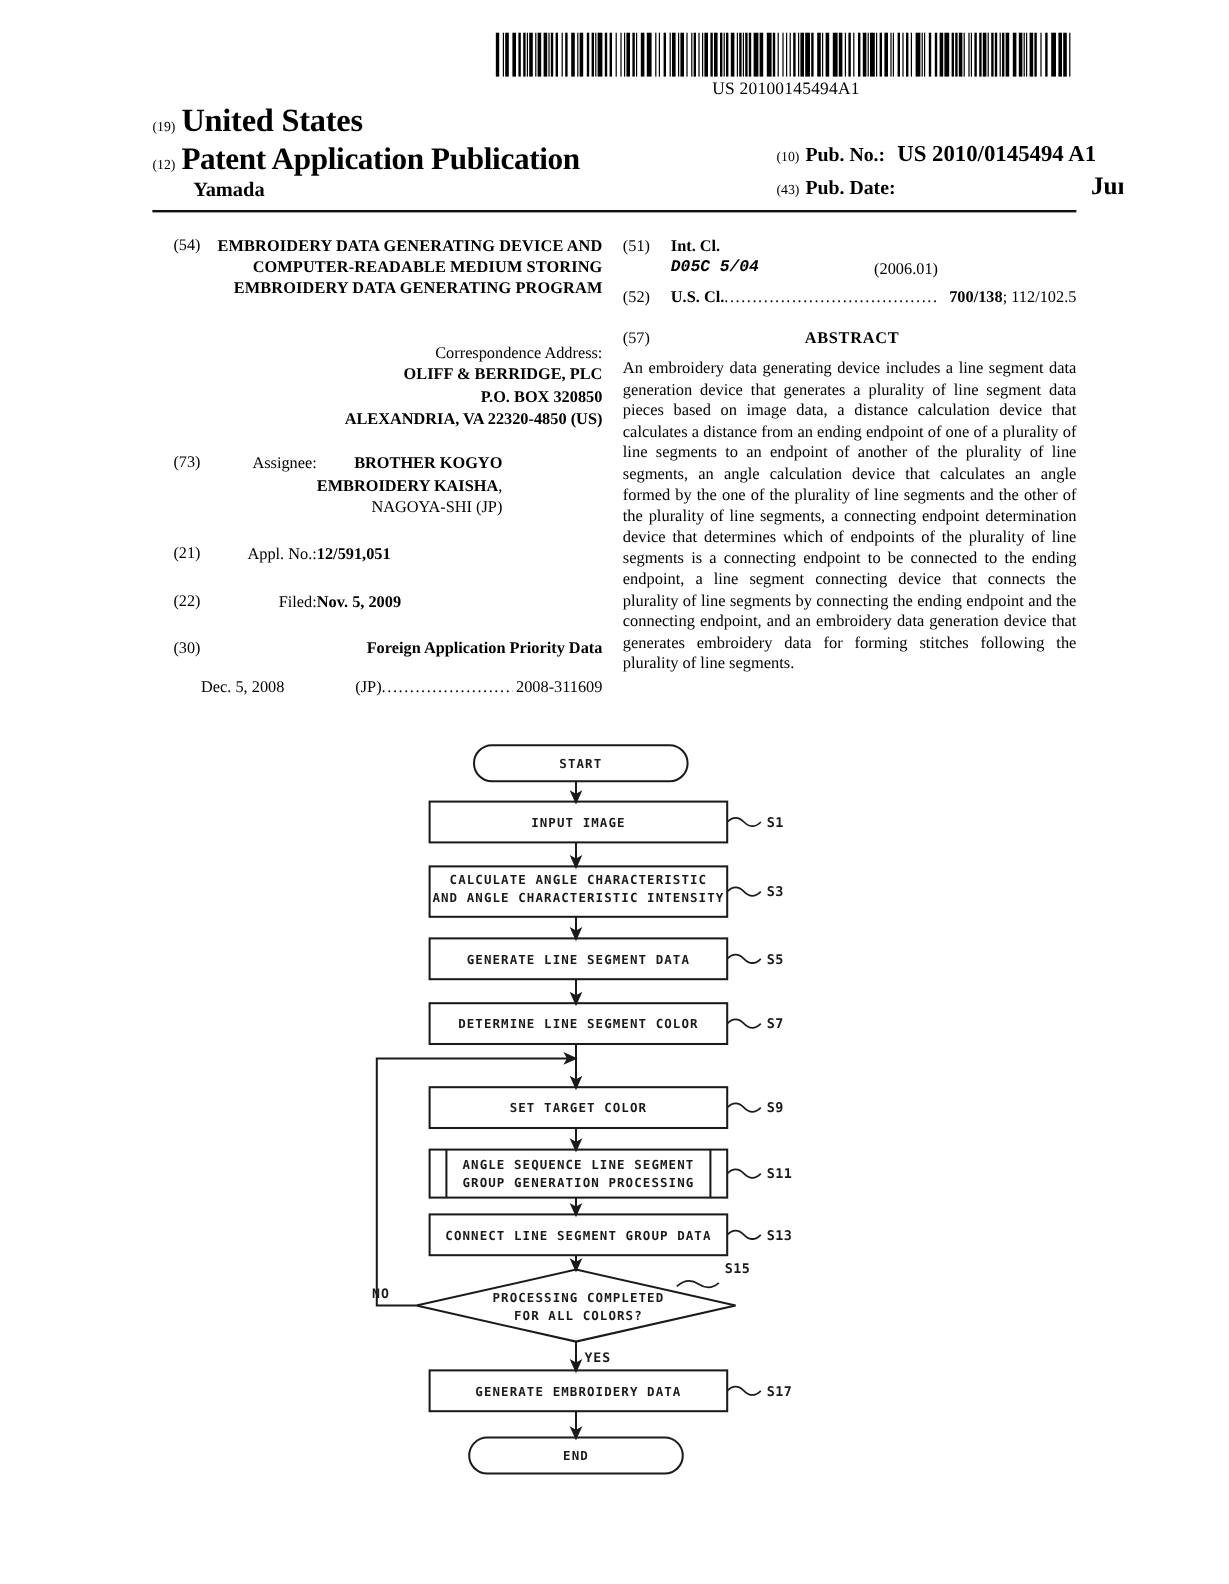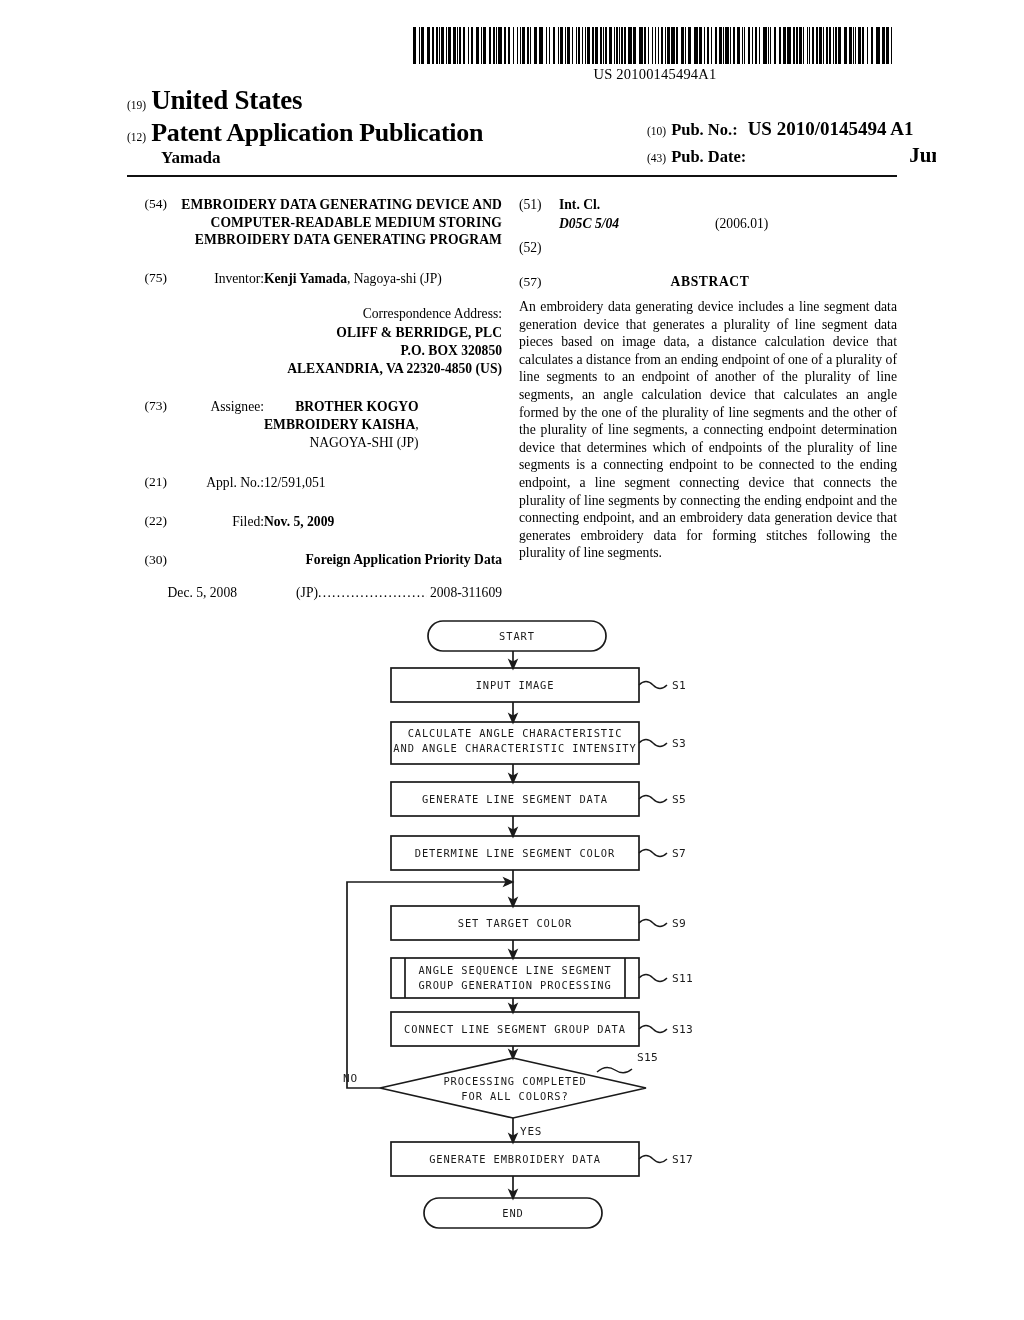--- a/index.html
+++ b/index.html
@@ -67,37 +67,37 @@
   .fpd-date{width:92px;flex:0 0 92px;}
   .fpd-cc{width:40px;flex:0 0 40px;padding-left:41px;}
   .fpd-dots{flex:1 1 auto;overflow:hidden;white-space:nowrap;letter-spacing:1.3px;}
   .fpd-no{white-space:nowrap;padding-left:3px;}
 
   
   .pubclass{text-align:center;font-size:13.6px;font-weight:bold;margin-bottom:9px;}
   .cl-row{display:flex;font-size:13.6px;line-height:1.35;margin-bottom:1px;}
   .cl-num{width:40px;flex:0 0 40px;}
   .cl-b{font-weight:bold;}
-  .cl-i{font-weight:bold;font-style:italic;}
+  .cl-i{font-weight:bold;font-style:italic;font-family:Liberation Mono, monospace;}
   .cl-ver{margin-left:96px;}
   .uscl{display:flex;font-size:13.6px;align-items:baseline;}
   .uscl .lab{font-weight:bold;white-space:nowrap;}
   .uscl .dots{flex:1 1 auto;overflow:hidden;white-space:nowrap;letter-spacing:1.3px;}
   .uscl .v1{font-weight:bold;white-space:nowrap;}
   .uscl .v2{white-space:nowrap;}
 
   .abs-head{display:flex;margin-top:17px;margin-bottom:8px;}
   .abs-head .num{width:40px;flex:0 0 40px;font-size:13.5px;}
   .abs-head .t{flex:1 1 auto;text-align:center;font-size:13.6px;font-weight:bold;
                 letter-spacing:.6px;padding-right:36px;}
   .abstract{font-size:13.7px;line-height:1.285;text-align:justify;
             text-justify:inter-word;hyphens:none;}
 
   
-  .flow{position:absolute;left:316px;top:610px;width:420px;height:650px;}
+  .flow{position:absolute;left:283px;top:610px;width:420px;height:650px;font-weight:bold;}
   .flow svg{display:block;}
   .fc-txt{font-family:"DejaVu Sans Mono","Liberation Mono",monospace;
           font-size:10.4px;letter-spacing:.9px;fill:#1a1a1a;}
   .fc-step{font-family:"DejaVu Sans Mono","Liberation Mono",monospace;
            font-size:11.2px;letter-spacing:.3px;fill:#1a1a1a;}
   .fc-yn{font-family:"DejaVu Sans Mono","Liberation Mono",monospace;
          font-size:11px;letter-spacing:.8px;fill:#1a1a1a;}
 </style>
 </head>
 <body>
@@ -266,29 +266,20 @@
 
   <div class="colL">
 
     <div class="fld">
       <div class="num">(54)</div>
       <div class="body title54">EMBROIDERY DATA GENERATING DEVICE AND COMPUTER-READABLE MEDIUM STORING EMBROIDERY DATA GENERATING PROGRAM</div>
     </div>
 
     <div class="sp-lg"></div>
 
-    <div class="fld">
-      <div class="num">(75)</div>
-      <div class="body">
-        <div class="inv-row">
-          <span class="inv-lbl">Inventor:</span>
-          <span class="inv-val"><b>Kenji Yamada</b><span>, Nagoya-shi (JP)</span></span>
-        </div>
-      </div>
-    </div>
 
     <div class="sp-md"></div>
 
     <div class="corr">
       <div>Correspondence Address:</div>
       <div class="b">OLIFF &amp; BERRIDGE, PLC</div>
       <div class="b">P.O. BOX 320850</div>
       <div class="b">ALEXANDRIA, VA 22320-4850 (US)</div>
     </div>
 
@@ -308,21 +299,21 @@
       </div>
     </div>
 
     <div class="sp-lg"></div>
 
     <div class="fld">
       <div class="num">(21)</div>
       <div class="body">
         <div class="asg-row">
           <span class="asg-lbl">Appl. No.:</span>
-          <span class="asg-val b" style="font-weight:normal;">12/591,051</span>
+          <span class="asg-val b" style="font-weight:bold;">12/591,051</span>
         </div>
       </div>
     </div>
 
     <div class="sp-lg"></div>
 
     <div class="fld">
       <div class="num">(22)</div>
       <div class="body">
         <div class="asg-row">
@@ -359,20 +350,26 @@
       <span class="cl-b">Int. Cl.</span>
     </div>
     <div class="cl-row" style="margin-bottom:5px;">
       <span class="cl-num"></span>
       <span class="cl-i">D05C 5/04</span>
       <span class="cl-ver">(2006.01)</span>
     </div>
 
     <div class="cl-row">
       <span class="cl-num">(52)</span>
+      <span class="uscl" style="flex:1 1 auto;">
+        <span class="lab">U.S. Cl.</span>
+        <span class="dots">......................................</span>
+        <span class="v1">700/138</span>
+        <span class="v2">; 112/102.5</span>
+      </span>
     </div>
 
     <div class="abs-head">
       <span class="num">(57)</span>
       <span class="t">ABSTRACT</span>
     </div>
 
     <div class="abstract">An embroidery data generating device includes a line segment data generation device that generates a plurality of line segment data pieces based on image data, a distance calculation device that calculates a distance from an ending endpoint of one of a plurality of line segments to an endpoint of another of the plurality of line segments, an angle calculation device that calculates an angle formed by the one of the plurality of line segments and the other of the plurality of line segments, a connecting endpoint determination device that determines which of endpoints of the plurality of line segments is a connecting endpoint to be connected to the ending endpoint, a line segment connecting device that connects the plurality of line segments by connecting the ending endpoint and the connecting endpoint, and an embroidery data generation device that generates embroidery data for forming stitches following the plurality of line segments.</div>
   </div>
 

